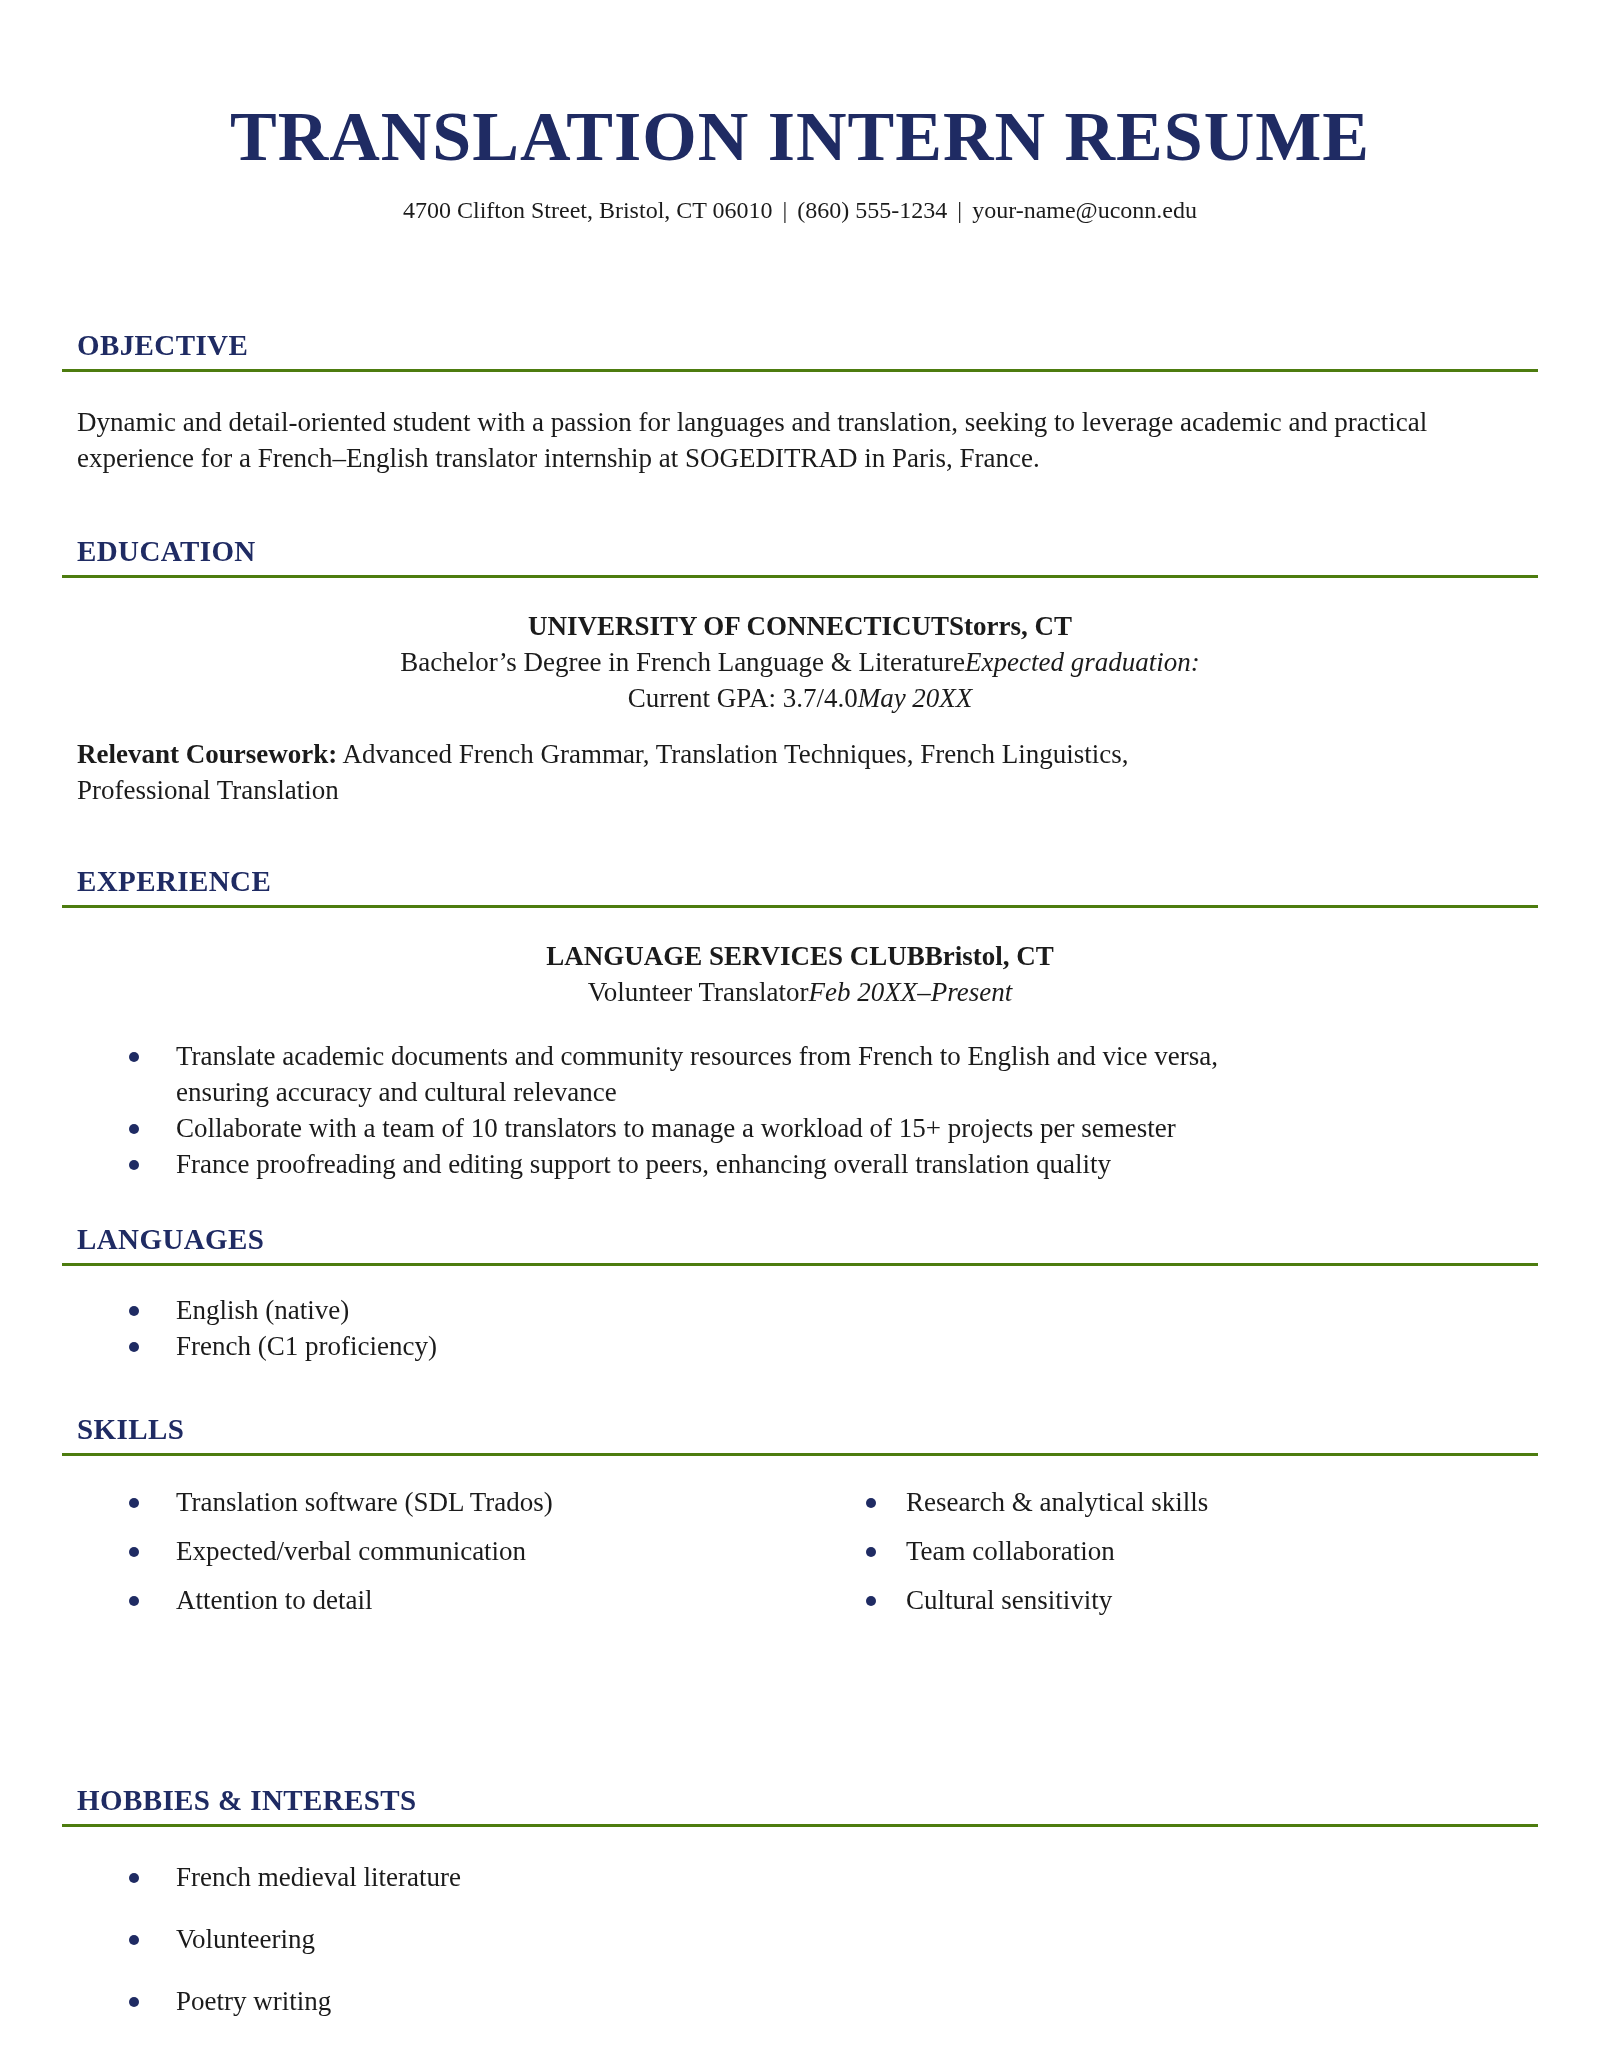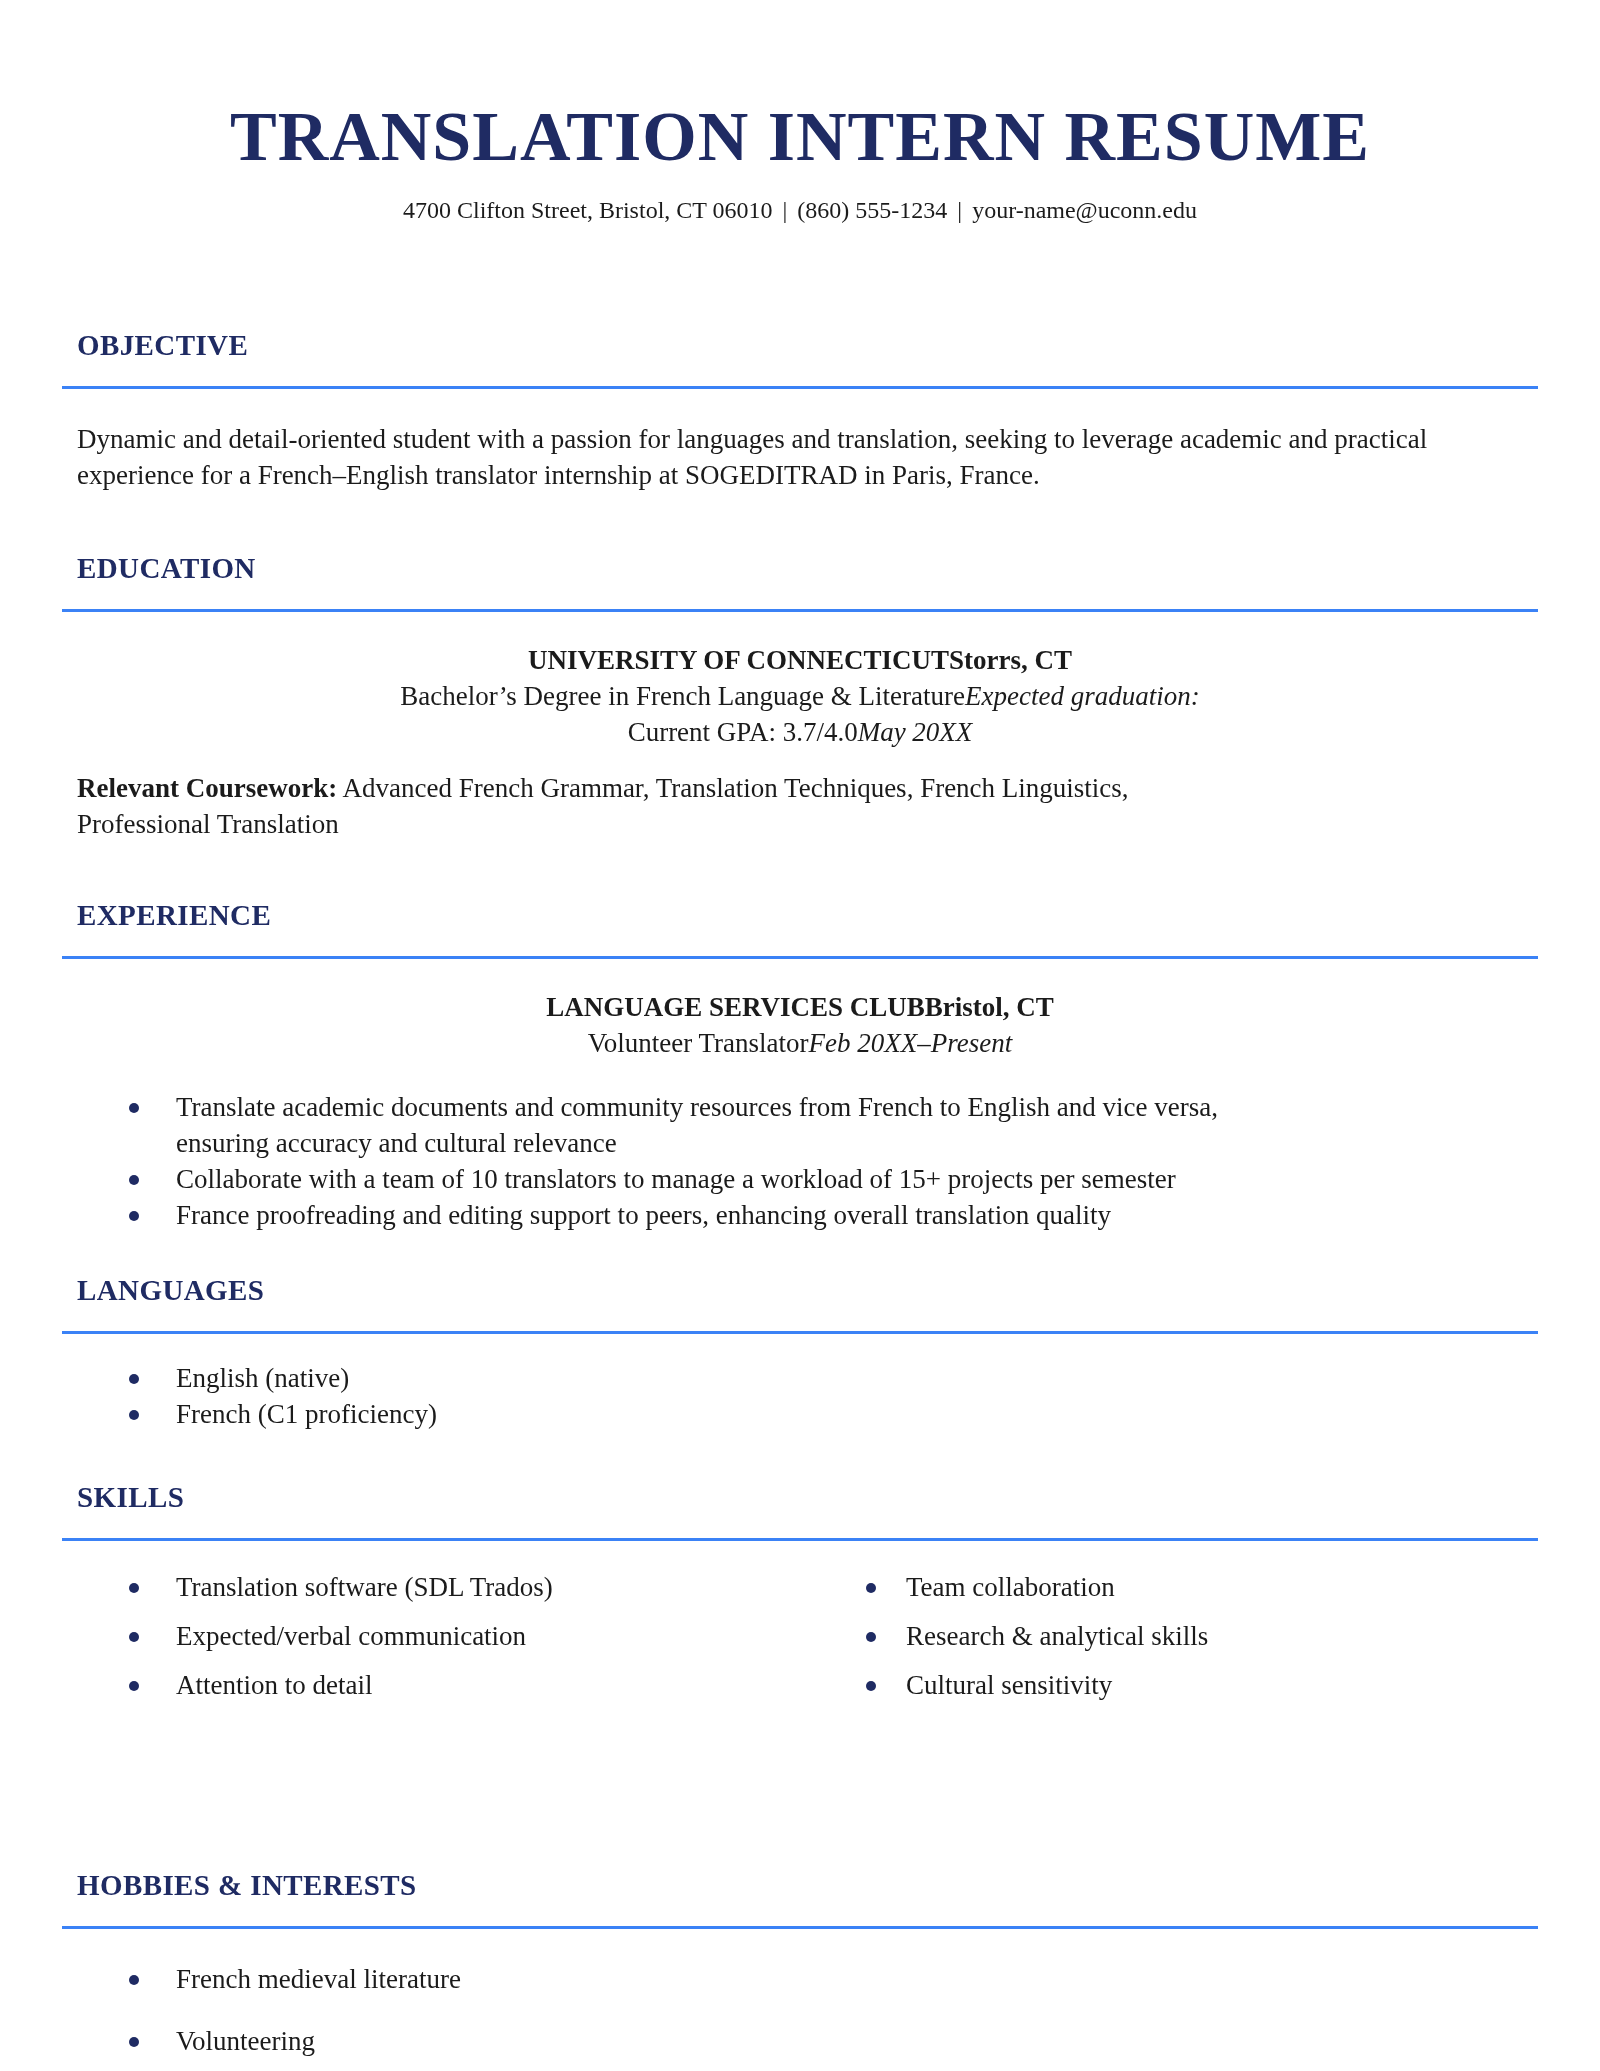--- a/index.html
+++ b/index.html
@@ -41,22 +41,22 @@
   
   section { display: block; }
   .sec-objective  { margin-top: 100px; }
   .sec-education  { margin-top: 58px; }
   .sec-experience { margin-top: 56px; }
   .sec-languages  { margin-top: 40px; }
   .sec-skills     { margin-top: 48px; }
   .sec-hobbies    { margin-top: 152px; }
 
   .sec-head {
-    border-bottom: 3px solid #3b82f6;
-    padding-bottom: 24px;
+    border-bottom: 3px solid #4d7c0f;
+    padding-bottom: 7px;
   }
   .sec-head h2 {
     margin: 0;
     padding: 0 15px;
     font-size: 29px;
     line-height: 34px;
     font-weight: 700;
     letter-spacing: 0.4px;
     color: #1f2b63;
   }
@@ -190,22 +190,22 @@
       <h2>SKILLS</h2>
     </div>
     <div class="sec-content">
       <div class="skills-grid">
         <ul class="bullets col-left">
           <li>Translation software (SDL Trados)</li>
           <li>Expected/verbal communication</li>
           <li>Attention to detail</li>
         </ul>
         <ul class="bullets col-right">
+          <li>Research &amp; analytical skills</li>
           <li>Team collaboration</li>
-          <li>Research &amp; analytical skills</li>
           <li>Cultural sensitivity</li>
         </ul>
       </div>
     </div>
   </section>
 
   <section class="sec-hobbies">
     <div class="sec-head">
       <h2>HOBBIES &amp; INTERESTS</h2>
     </div>

